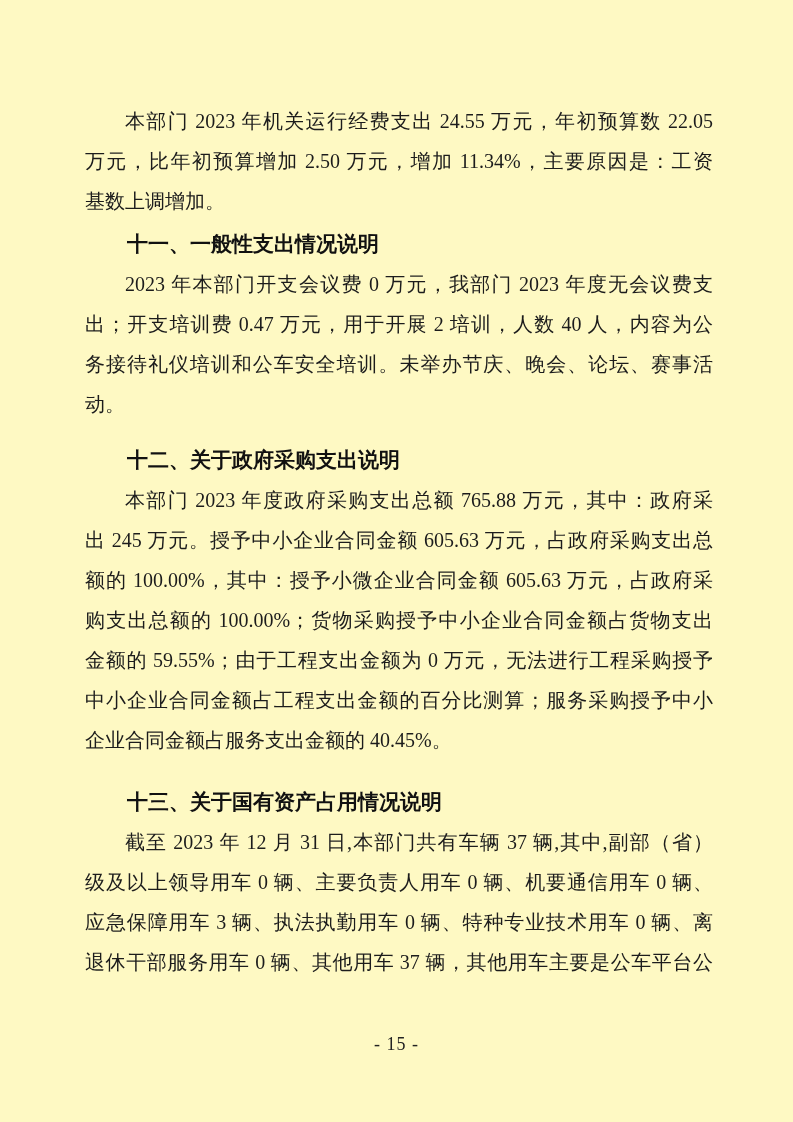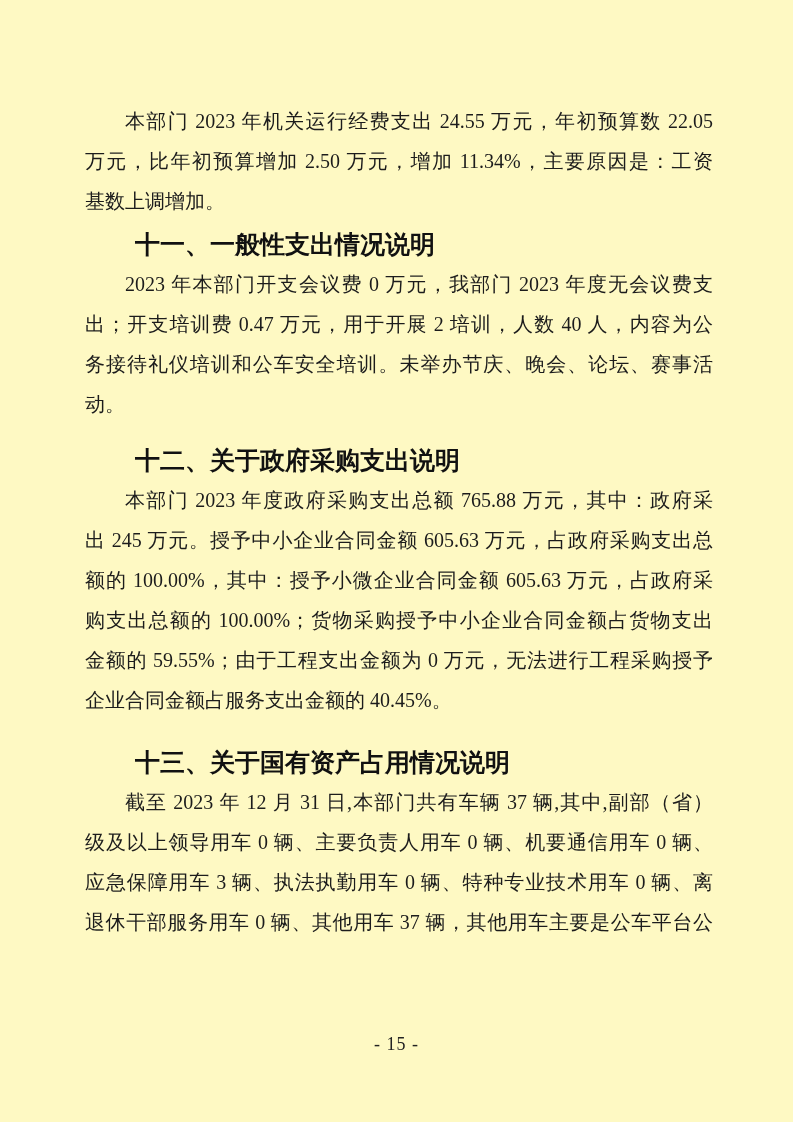--- a/index.html
+++ b/index.html
@@ -33,21 +33,21 @@
   }
   .line-first {
     text-indent: 2em;
   }
   .line-end {
     text-align-last: left;
   }
   .heading {
     font-family: "Liberation Sans", sans-serif;
     font-weight: bold;
-    font-size: 25px;
+    font-size: 21px;
     line-height: 40px;
     height: 40px;
     overflow: hidden;
     text-indent: 2em;
     color: #111111;
   }
   .gap-sm { margin-top: 3px; }
   .gap-md { margin-top: 16px; }
   .gap-lg { margin-top: 22px; }
   .footer {
@@ -82,20 +82,21 @@
       <div class="line line-end">动。</div>
     </div>
 
     <div class="heading gap-md">十二、关于政府采购支出说明</div>
     <div>
       <div class="line line-first">本部门 2023 年度政府采购支出总额 765.88 万元，其中：政府采</div>
       <div class="line">出 245 万元。授予中小企业合同金额 605.63 万元，占政府采购支出总</div>
       <div class="line">额的 100.00%，其中：授予小微企业合同金额 605.63 万元，占政府采</div>
       <div class="line">购支出总额的 100.00%；货物采购授予中小企业合同金额占货物支出</div>
       <div class="line">金额的 59.55%；由于工程支出金额为 0 万元，无法进行工程采购授予</div>
+      <div class="line">中小企业合同金额占工程支出金额的百分比测算；服务采购授予中小</div>
       <div class="line line-end">企业合同金额占服务支出金额的 40.45%。</div>
     </div>
 
     <div class="heading gap-lg">十三、关于国有资产占用情况说明</div>
     <div>
       <div class="line line-first">截至 2023 年 12 月 31 日,本部门共有车辆 37 辆,其中,副部（省）</div>
       <div class="line">级及以上领导用车 0 辆、主要负责人用车 0 辆、机要通信用车 0 辆、</div>
       <div class="line">应急保障用车 3 辆、执法执勤用车 0 辆、特种专业技术用车 0 辆、离</div>
       <div class="line">退休干部服务用车 0 辆、其他用车 37 辆，其他用车主要是公车平台公</div>
     </div>

